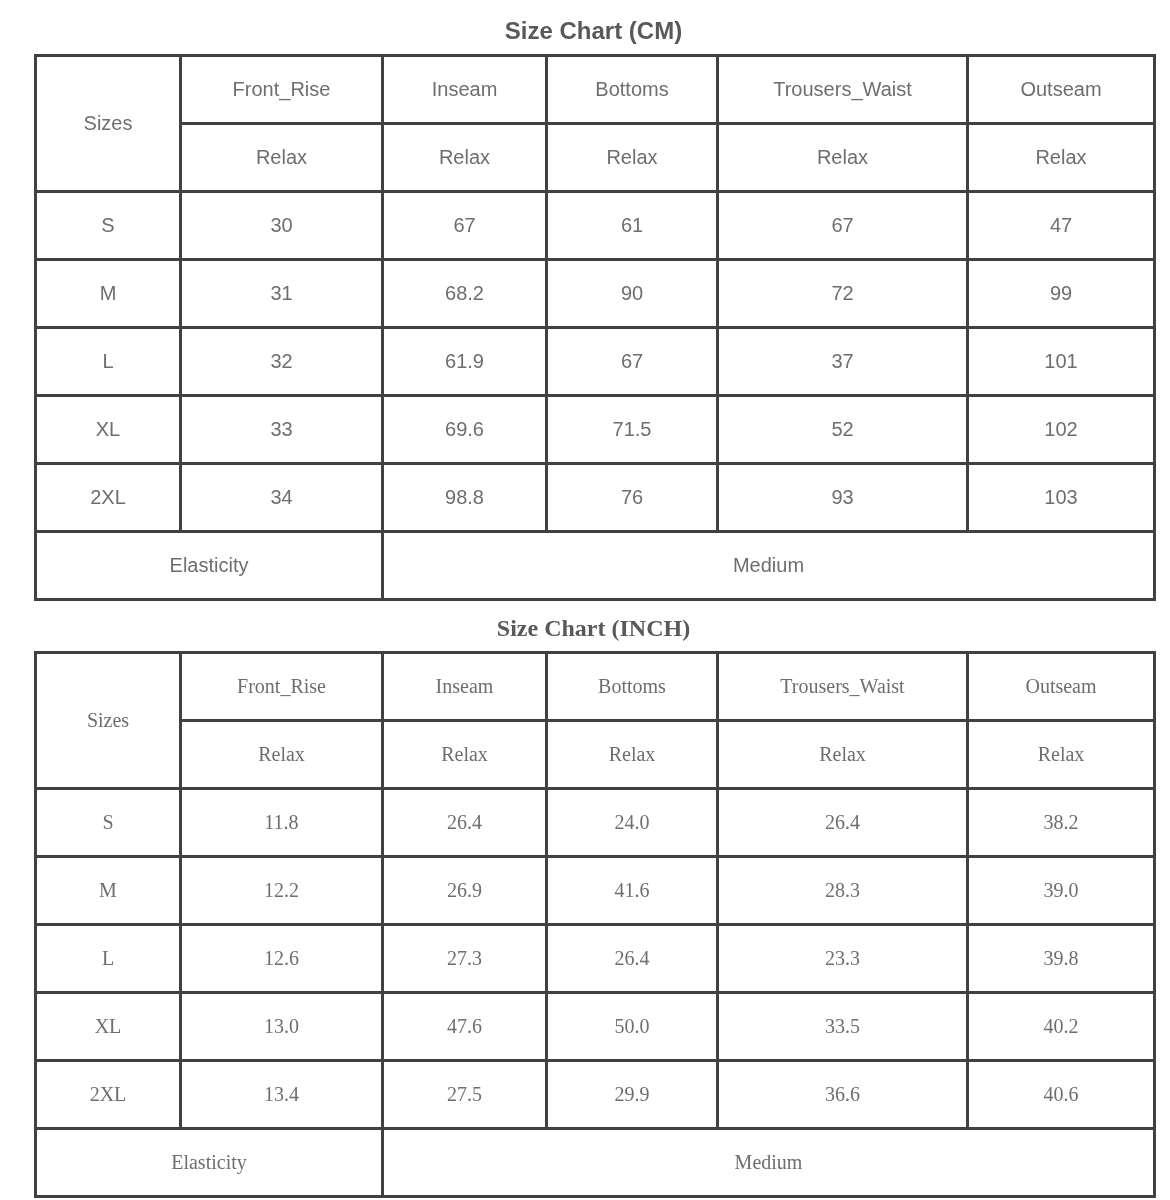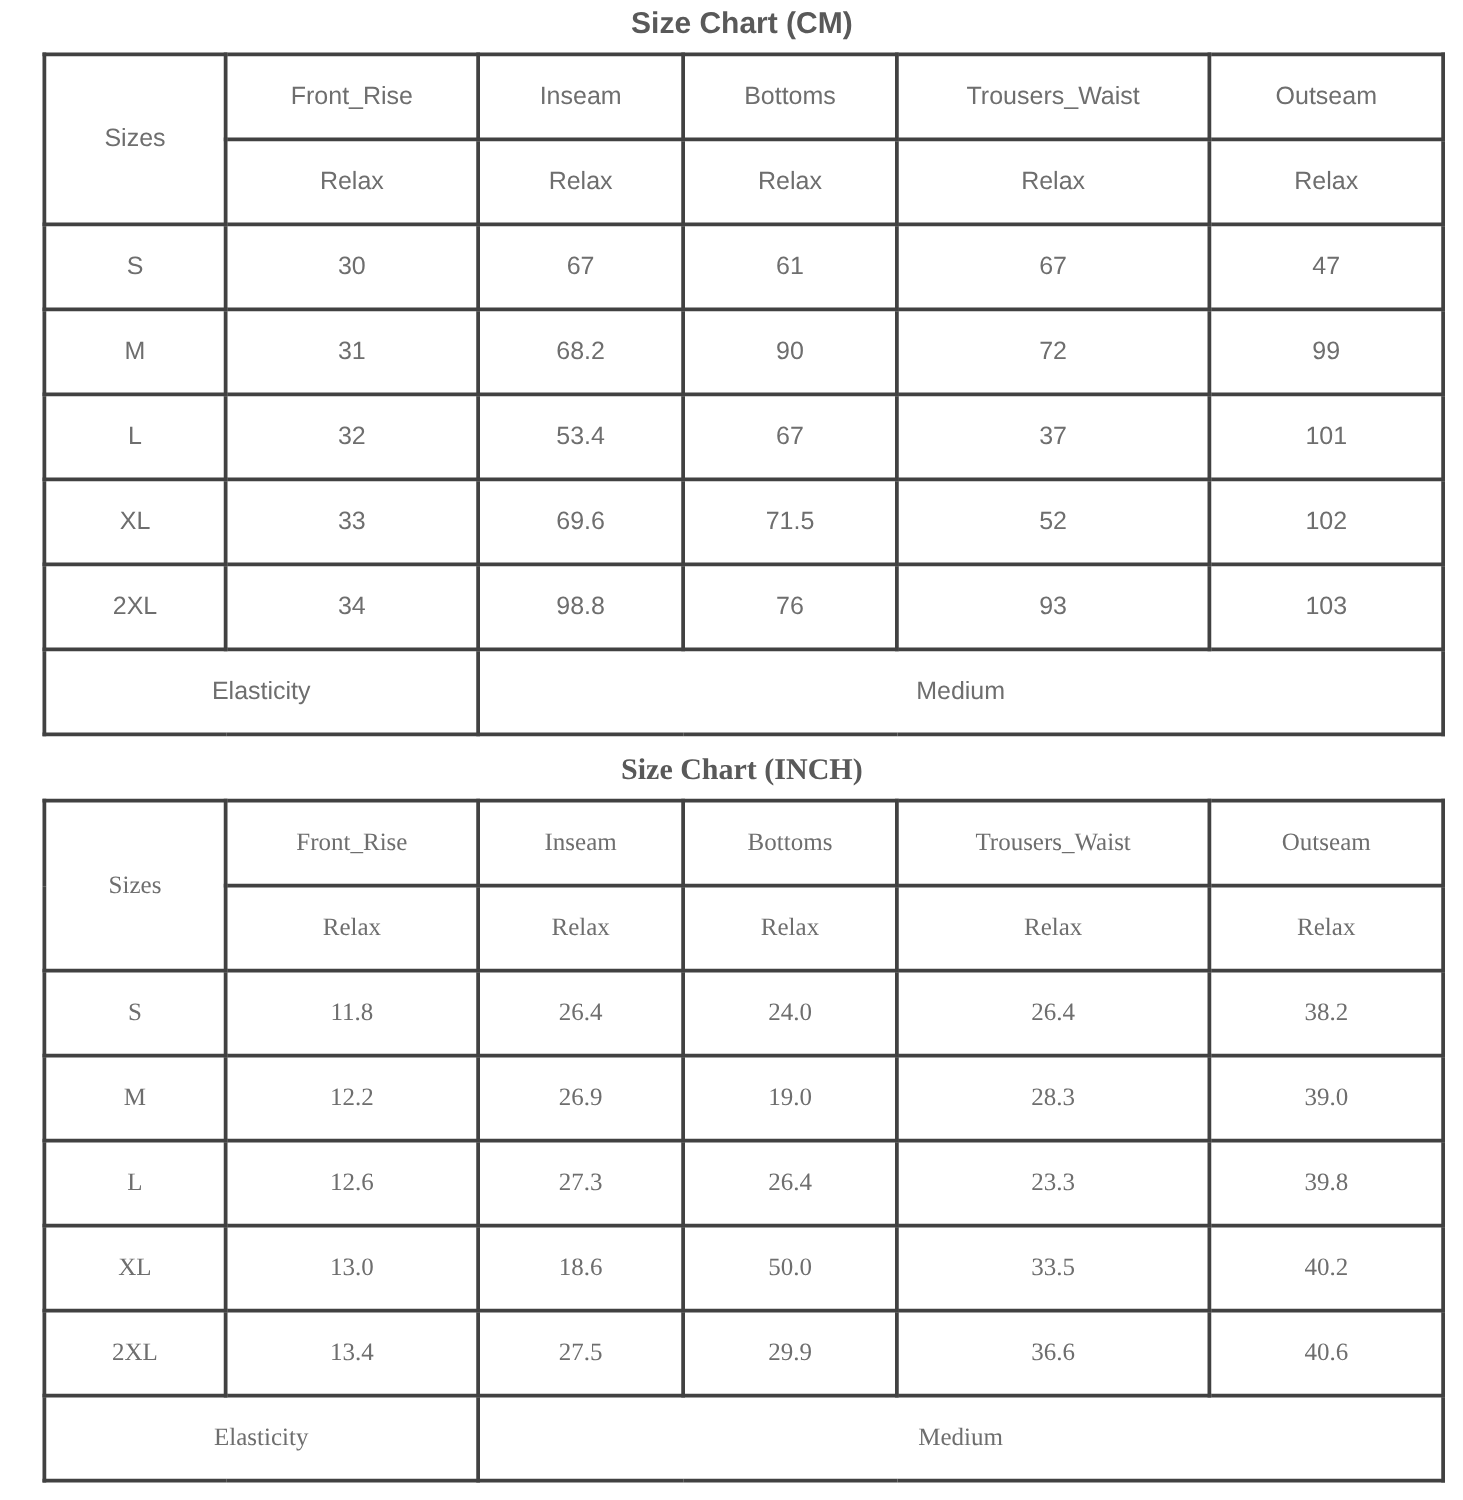--- a/index.html
+++ b/index.html
@@ -6,21 +6,21 @@
     margin: 0;
     padding: 0;
     background: #ffffff;
     width: 1170px;
     font-family: "Liberation Sans", "DejaVu Sans", sans-serif;
   }
   .page {
     width: 1170px;
     height: 1200px;
     box-sizing: border-box;
-    padding-top: 4px;
+    padding-top: 16px;
   }
   .chart-block {
     margin-left: 34px;
     width: 1119px;
   }
   .chart-title {
     width: 1119px;
     text-align: center;
     font-size: 24px;
     font-weight: bold;
@@ -96,21 +96,21 @@
           <td>M</td>
           <td>31</td>
           <td>68.2</td>
           <td>90</td>
           <td>72</td>
           <td>99</td>
         </tr>
         <tr>
           <td>L</td>
           <td>32</td>
-          <td>53.4</td>
+          <td>61.9</td>
           <td>67</td>
           <td>37</td>
           <td>101</td>
         </tr>
         <tr>
           <td>XL</td>
           <td>33</td>
           <td>69.6</td>
           <td>71.5</td>
           <td>52</td>
@@ -164,36 +164,36 @@
           <td>11.8</td>
           <td>26.4</td>
           <td>24.0</td>
           <td>26.4</td>
           <td>38.2</td>
         </tr>
         <tr>
           <td>M</td>
           <td>12.2</td>
           <td>26.9</td>
-          <td>19.0</td>
+          <td>41.6</td>
           <td>28.3</td>
           <td>39.0</td>
         </tr>
         <tr>
           <td>L</td>
           <td>12.6</td>
           <td>27.3</td>
           <td>26.4</td>
           <td>23.3</td>
           <td>39.8</td>
         </tr>
         <tr>
           <td>XL</td>
           <td>13.0</td>
-          <td>18.6</td>
+          <td>47.6</td>
           <td>50.0</td>
           <td>33.5</td>
           <td>40.2</td>
         </tr>
         <tr>
           <td>2XL</td>
           <td>13.4</td>
           <td>27.5</td>
           <td>29.9</td>
           <td>36.6</td>

